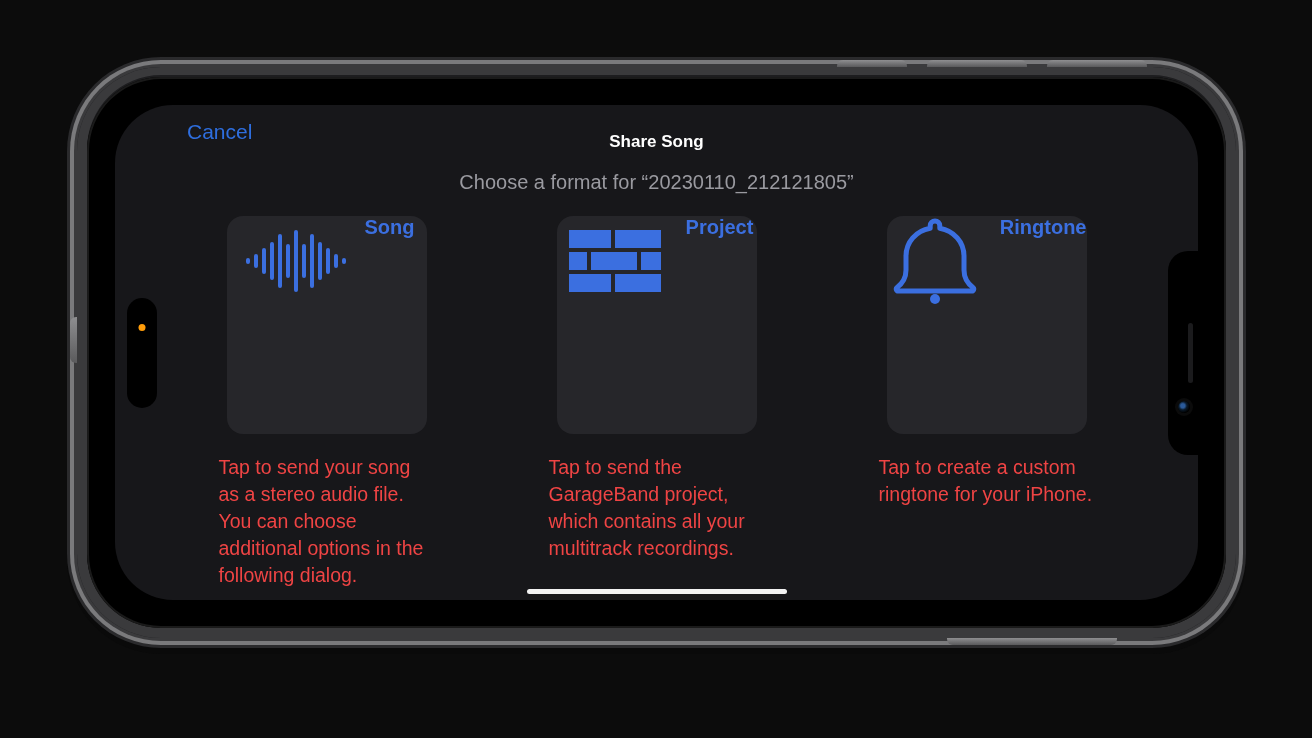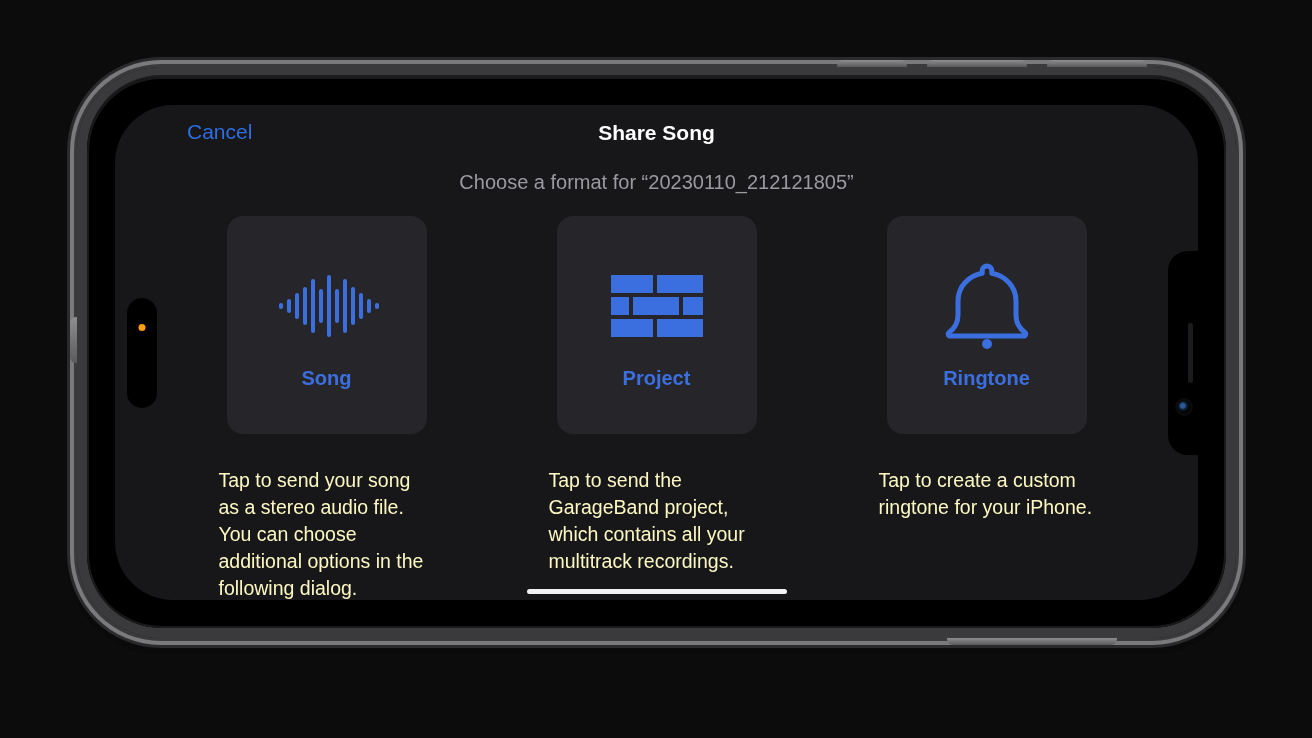--- a/index.html
+++ b/index.html
@@ -88,22 +88,22 @@
   
   .app { position: absolute; inset: 0; padding: 0 58px 0 58px; }
 
   .navbar { position: relative; height: 58px; }
   .nav-cancel {
     position: absolute; left: 14px; top: 15px;
     font-size: 21px; color: #2e6ede; font-weight: 400;
     cursor: pointer;
   }
   .nav-title {
-    position: absolute; left: 50%; top: 16px; transform: translateX(-50%);
-    font-size: 21px; font-weight: 600; color: #fff;
+    position: absolute; left: 50%; top: 27px; transform: translateX(-50%);
+    font-size: 17px; font-weight: 600; color: #fff;
   }
 
   .subtitle {
     text-align: center;
     font-size: 20px;
     color: #9a9aa0;
     margin-top: 8px;
   }
 
   .cards {
@@ -111,33 +111,33 @@
     justify-content: center;
     gap: 110px;
     margin-top: 22px;
     padding: 0 4px;
   }
   .col { width: 220px; }
   .card {
     width: 200px; height: 218px;
     background: #26262a;
     border-radius: 16px;
-    display: flex; flex-direction: column; align-items: center; justify-content: center;
+    display: flex; justify-content: center;
     gap: 16px;
     cursor: pointer;
     margin: 0 auto;
   }
   .card .icon-wrap { width: 110px; height: 90px; display:flex; align-items:center; justify-content:center; }
   .card .label { font-size: 20px; font-weight: 600; color: #3b6fe0; }
 
   .desc {
-    margin-top: 33px;
+    margin-top: 20px;
     font-size: 19.5px;
     line-height: 1.38;
-    color: #fef9c3;
+    color: #ef4444;
     padding: 0 2px;
   }
 
   
   .icon-wrap svg { display:block; }
   .blue-fill { fill: #3b6fe0; }
   .blue-stroke { stroke: #3b6fe0; fill: none; }
 </style>
 </head>
 <body>

